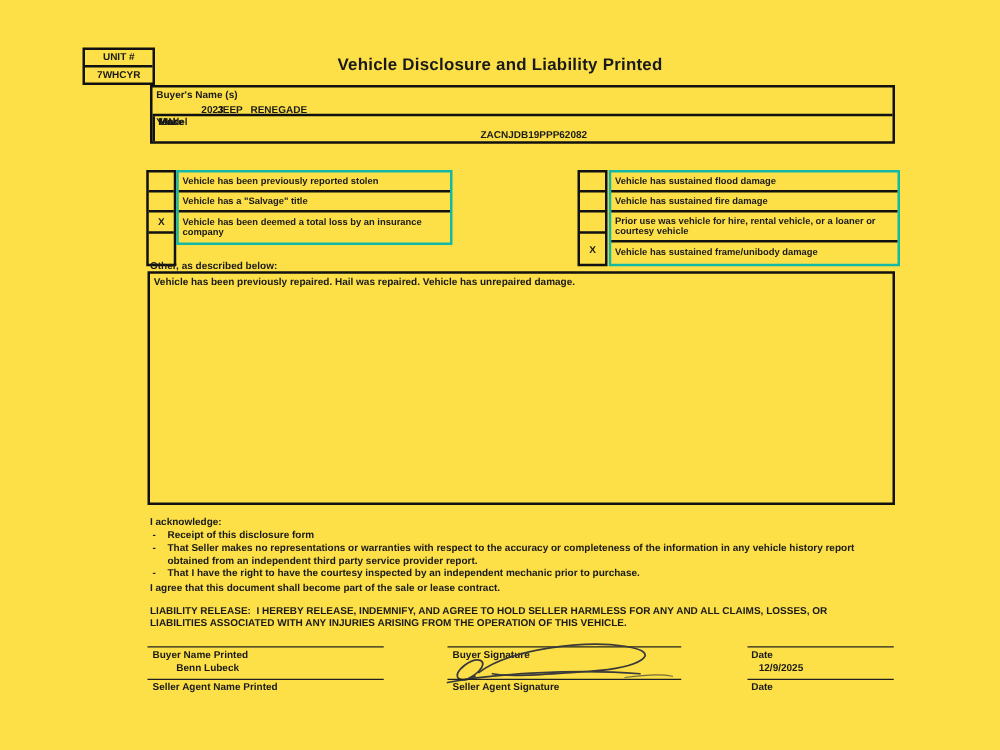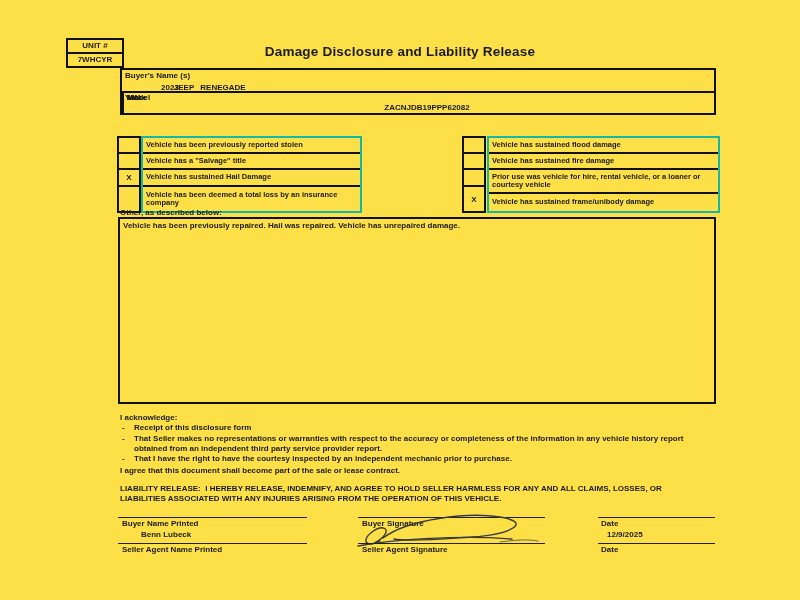--- a/index.html
+++ b/index.html
@@ -58,21 +58,21 @@
 </head>
 <body>
 
 <div class="page">
 
   <div class="unit-box">
     <div class="unit-cell top">UNIT #</div>
     <div class="unit-cell">7WHCYR</div>
   </div>
 
-  <div class="doc-title">Damage Disclosure and Liability Release</div>
+  <div class="doc-title">Vehicle Disclosure and Liability Printed</div>
 
   <div class="veh-table">
     <div class="veh-row1">
       <span class="lbl">Buyer's Name (s)</span>
       <span class="val"></span>
     </div>
     <div class="veh-row2">
       <div class="veh-cell w-year">
         <span class="lbl">Year</span>
         <span class="val">2023</span>
@@ -95,21 +95,20 @@
 
   <div class="chk-col chk-left">
     <div class="chk-cell h1x"></div>
     <div class="chk-cell h1x"></div>
     <div class="chk-cell h1y">X</div>
     <div class="chk-cell h2x"></div>
   </div>
   <div class="stmt-box stmt-left">
     <div class="stmt-row h1x">Vehicle has been previously reported stolen</div>
     <div class="stmt-row h1x">Vehicle has a "Salvage" title</div>
-    <div class="stmt-row h1y">Vehicle has sustained Hail Damage</div>
     <div class="stmt-row h2x">Vehicle has been deemed a total loss by an insurance company</div>
   </div>
 
   <div class="chk-col chk-right">
     <div class="chk-cell h1x"></div>
     <div class="chk-cell h1x"></div>
     <div class="chk-cell h1y"></div>
     <div class="chk-cell h2x">X</div>
   </div>
   <div class="stmt-box stmt-right">

